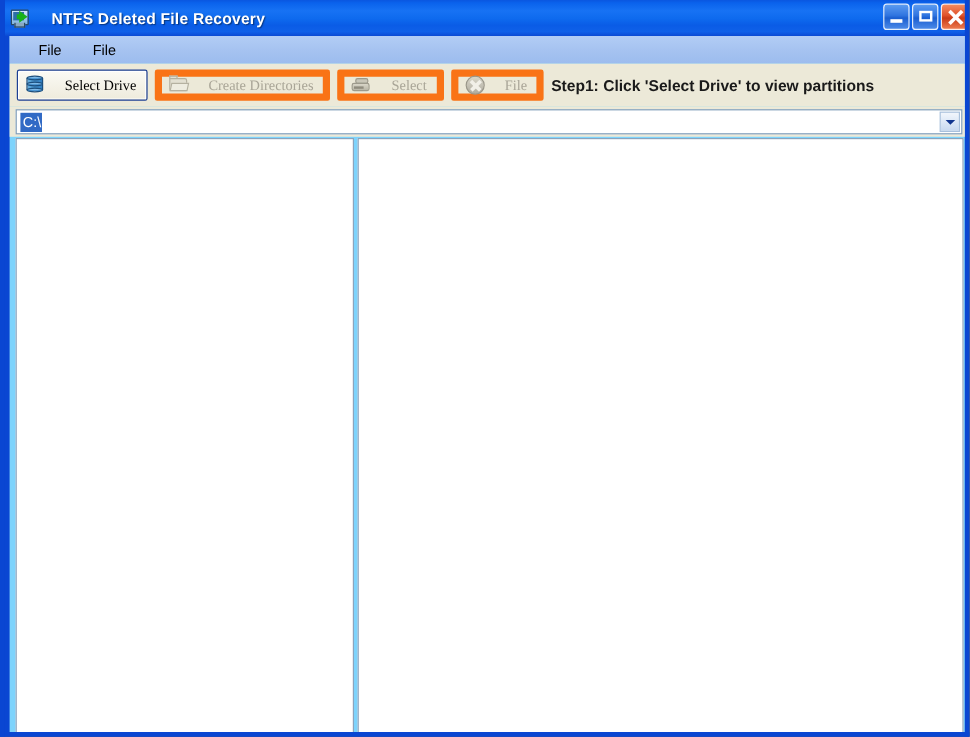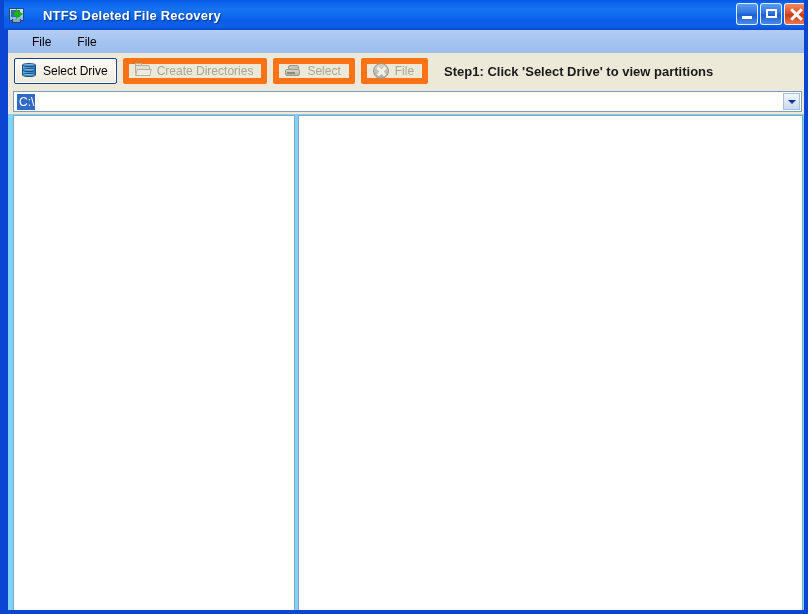--- a/index.html
+++ b/index.html
@@ -184,21 +184,22 @@
     white-space: nowrap;
   }
   .tb-btn.enabled {
     border: 1px solid #1c3f94;
     background: linear-gradient(to bottom, #fbfaf5, #eeebdc);
     box-shadow: inset 0 0 0 1px #ffffff;
   }
   .tb-btn .tb-label {
     font-size: 12px;
     color: #a9a597;
-    margin-left: 5px;
+    margin-left: 16px;
+    font-family: Liberation Serif, serif;
   }
   .tb-btn.enabled .tb-label {
     color: #000000;
   }
   .tb-icon { width: 18px; height: 18px; position: relative; flex: none; }
 
   
   .ico-drive .disc {
     position: absolute; left: 2px; width: 14px; height: 4px;
     border-radius: 50%;
@@ -269,21 +270,20 @@
     position: absolute; left: 4px; top: 8px; width: 11px; height: 2.5px;
     background: #f2f0e8;
   }
   .ico-stop .x1 { transform: rotate(45deg); }
   .ico-stop .x2 { transform: rotate(-45deg); }
 
   .step-text {
     font-size: 13px;
     font-weight: bold;
     color: #1a1a1a;
-    margin-left: 10px;
     white-space: nowrap;
     text-align: right;
   }
 
   
   .combo-row {
     position: absolute;
     left: 0; top: 59px;
     width: 800px;
     height: 25px;

